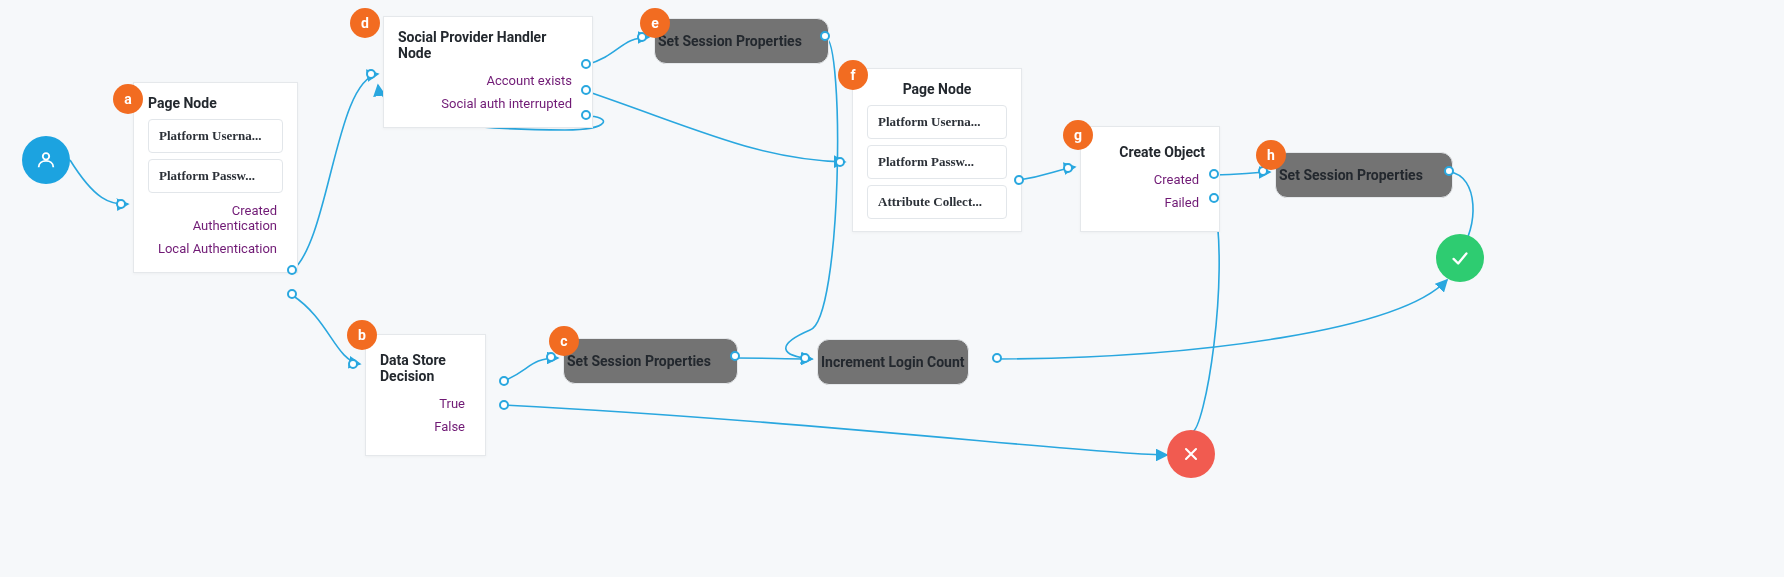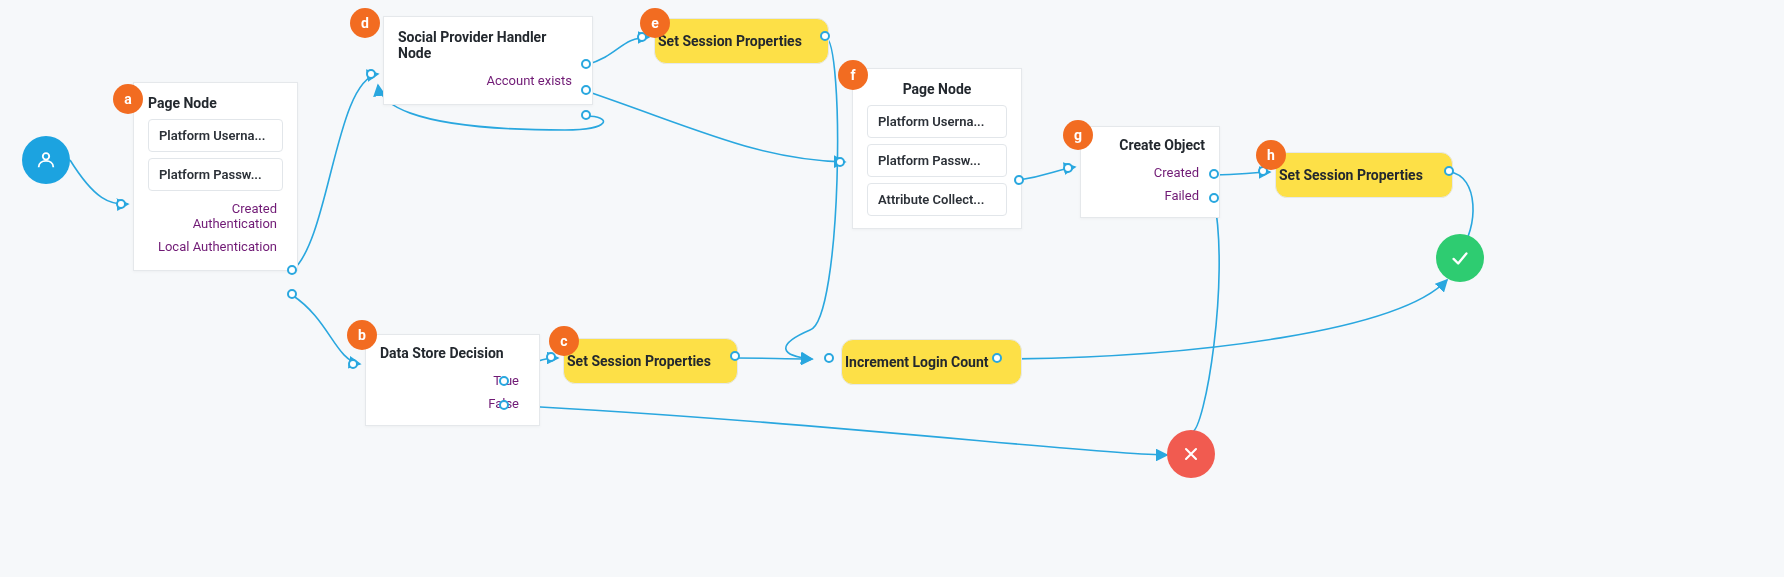--- a/index.html
+++ b/index.html
@@ -25,21 +25,21 @@
     border-radius:0;
     box-shadow: 0 1px 3px rgba(0,0,0,0.04);
     padding:12px 14px;
   }
   .node-title {
     font-weight:700;
     font-size:14px;
     color:#23282e;
     margin-bottom:8px;
   }
-  .node-items { display:flex; flex-direction:column; gap:6px; margin-bottom:6px;}
+  .node-items { display:flex; flex-direction:column; gap:6px; margin-bottom:6px;font-family:Liberation Serif, serif;}
   .item {
     border:1px solid #e2e6ea;
     border-radius:4px;
     padding:8px 10px;
     font-size:13px;
     color:#2c3138;
     white-space:nowrap;
     overflow:hidden;
     text-overflow:ellipsis;
     font-weight:600;
@@ -80,22 +80,22 @@
     display:flex; align-items:center; justify-content:center;
   }
   .end-circle {
     position:absolute;
     width:48px; height:48px;
     border-radius:50%;
     display:flex; align-items:center; justify-content:center;
   }
   .end-success { background:#2ecc71; }
   .end-fail { background:#f15b50; }
-  .node.small { padding:10px 14px; }
-  .simple-node { position:absolute; background:#fde047; border:1px solid #e5e8eb; border-radius:12px; padding:14px 3px; font-weight:700; font-size:14px; color:#23282e;}
+  .node.small { padding:17px 14px; }
+  .simple-node { position:absolute; background:#737373; border:1px solid #e5e8eb; border-radius:12px; padding:14px 3px; font-weight:700; font-size:14px; color:#23282e;}
 </style>
 </head>
 <body>
 
 <svg class="connectors">
   <defs>
     <marker id="arrow" markerWidth="8" markerHeight="8" refX="7" refY="4" orient="auto">
       <path d="M0,0 L8,4 L0,8 Z" fill="#29a7df"></path>
     </marker>
   </defs>
@@ -156,56 +156,57 @@
 <span class="port" style="left:287px; top:265px;"></span>
 <span class="port" style="left:287px; top:289px;"></span>
 
 <div class="badge" style="left:350px; top:8px;">
     <span>d</span>
   </div>
 <div class="node" style="left:383px; top:16px; width:210px;">
   <span class="port port-in" style="top:52px;"></span>
   <div class="node-title">Social Provider Handler Node</div>
   <div class="outcome-row"><span>Account exists</span></div>
+  <div class="outcome-row"><span>Social auth interrupted</span></div>
 </div>
 <span class="port" style="left:581px; top:59px;"></span>
 <span class="port" style="left:581px; top:85px;"></span>
 <span class="port" style="left:581px; top:110px;"></span>
 
 <div class="badge" style="left:640px; top:8px;">
     <span>e</span>
   </div>
 <div class="simple-node" style="left:654px; top:18px; width:175px;">
   <span class="port port-in" style="top:13px;"></span>
   <span>Set Session Properties</span>
 </div>
 <span class="port" style="left:820px; top:31px;"></span>
 
 <div class="badge" style="left:347px; top:320px;">
     <span>b</span>
   </div>
-<div class="node small" style="left:365px; top:334px; width:175px;">
+<div class="node small" style="left:365px; top:334px; width:121px;">
   <span class="port port-in" style="top:24px;"></span>
   <div class="node-title">Data Store Decision</div>
   <div class="outcome-row"><span>True</span></div>
   <div class="outcome-row"><span>False</span></div>
 </div>
 <span class="port" style="left:499px; top:376px;"></span>
 <span class="port" style="left:499px; top:400px;"></span>
 
 <div class="badge" style="left:549px; top:326px;">
     <span>c</span>
   </div>
 <div class="simple-node" style="left:563px; top:338px; width:175px;">
   <span class="port port-in" style="top:13px;"></span>
   <span>Set Session Properties</span>
 </div>
 <span class="port" style="left:730px; top:351px;"></span>
 
-<div class="simple-node" style="left:841px; top:339px; width:181px;">
+<div class="simple-node" style="left:817px; top:339px; width:152px;">
   <span class="port port-in" style="top:13px;"></span>
   <span>Increment Login Count</span>
 </div>
 <span class="port" style="left:992px; top:353px;"></span>
 
 <div class="badge" style="left:838px; top:60px;">
     <span>f</span>
   </div>
 <div class="node" style="left:852px; top:68px; width:170px;">
   <span class="port port-in" style="top:88px;"></span>

